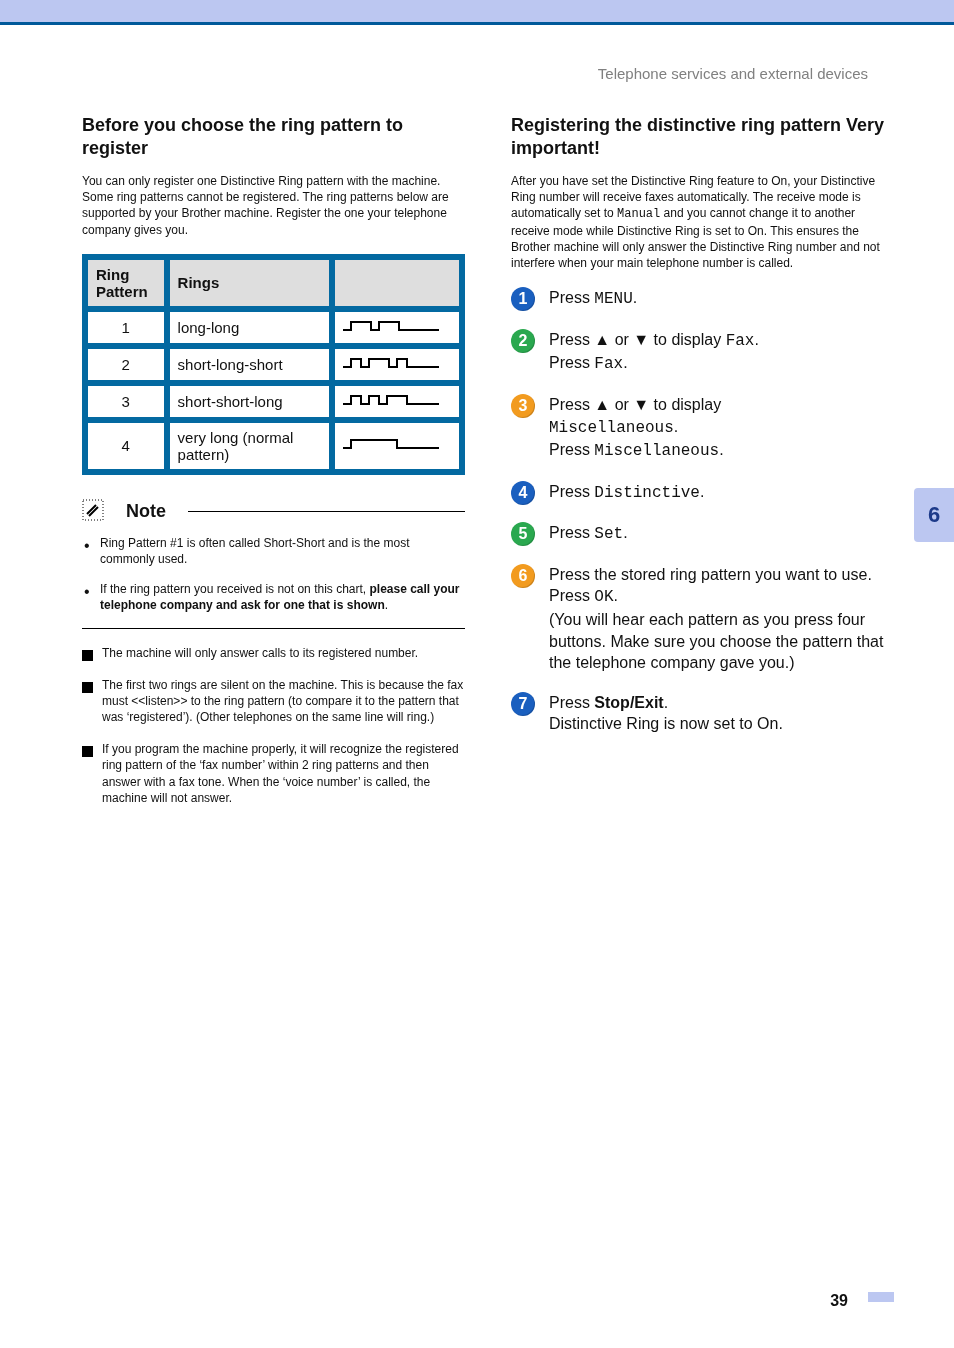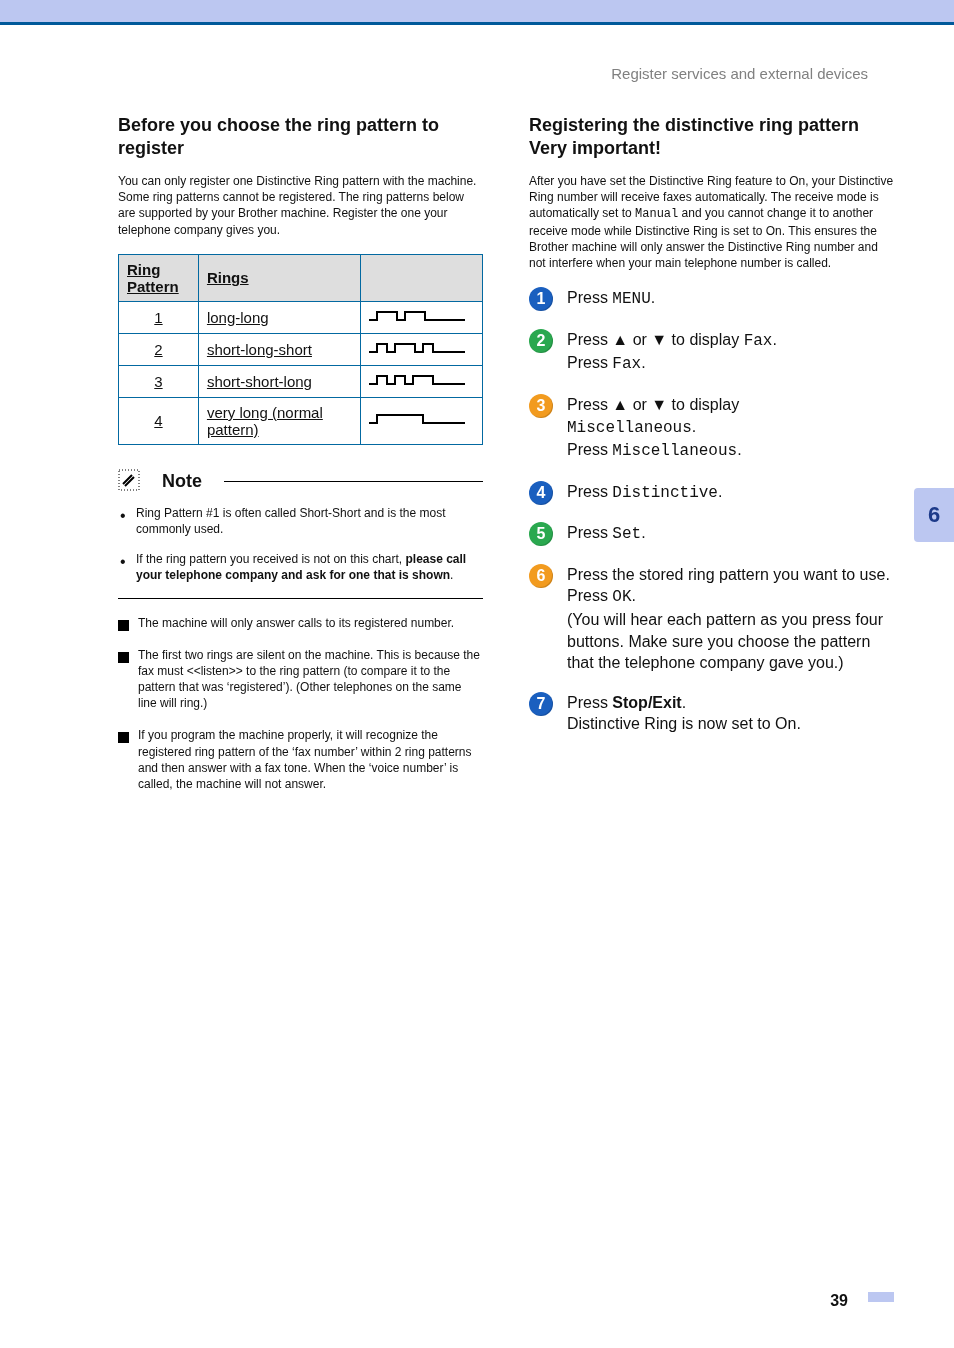--- a/index.html
+++ b/index.html
@@ -1,26 +1,26 @@
 <!DOCTYPE html>
 <html><head>
 <meta charset="utf-8">
 <style>
   * { box-sizing: border-box; margin: 0; padding: 0; }
   html, body { width: 954px; height: 1348px; background: #ffffff; font-family: Arial, Helvetica, sans-serif; color: #111; }
   .topbar { width: 100%; height: 22px; background: #bcc7f1; }
   .topline { width: 100%; height: 3px; background: #00599a; }
   .header-right { text-align: right; padding: 40px 86px 0 0; font-size: 15px; color: #808080; }
-  .page { display: flex; padding: 32px 60px 0 118px; gap: 46px; }
+  .page { display: flex; padding: 32px 60px 0 82px; gap: 46px; }
   .col { flex: 1 1 0; }
   h3 { font-size: 18px; font-weight: bold; margin-bottom: 14px; line-height: 1.25; }
   p, li { font-size: 12px; line-height: 1.35; }
   .para { margin-bottom: 16px; }
   table.rings { border-collapse: collapse; width: 100%; margin-top: 6px; margin-bottom: 24px; }
-  table.rings th, table.rings td { border: 1px solid #0369a1; padding: 6px 8px; font-size: 15px; text-align: left; vertical-align: middle; text-decoration: underline; }
+  table.rings th, table.rings td { border: 6px solid #0369a1; padding: 6px 8px; font-size: 15px; text-align: left; vertical-align: middle; }
   table.rings th { background: #dedede; font-weight: bold; }
   table.rings td.center { text-align: center; }
   .pattern-cell { text-align: left; }
   .note-head { display: flex; align-items: center; gap: 22px; margin-bottom: 10px; }
   .note-head .note-icon { display:inline-block; }
   .note-head .note-txt { font-size: 18px; font-weight: bold; }
   .note-head .note-line { flex: 1; height: 1px; background: #000; }
   ul.dotlist { list-style: none; padding: 0; margin: 0 0 8px 0; }
   ul.dotlist > li { position: relative; padding-left: 18px; margin-bottom: 14px; }
   ul.dotlist > li::before { content: "•"; position: absolute; left: 2px; top: 0; font-size: 16px; }
@@ -40,21 +40,21 @@
   .pn-bar { width: 26px; height: 10px; background: #bcc7f1; }
   .container { position: relative; width: 954px; height: 1348px; }
 </style>
 </head>
 <body>
 <div class="container">
 
 <div class="topbar"></div>
 <div class="topline"></div>
 
-<div class="header-right">Register services and external devices</div>
+<div class="header-right">Telephone services and external devices</div>
 
 <div class="page">
 
   <div class="col">
     <h3>Before you choose the ring pattern to register</h3>
     <p class="para">You can only register one Distinctive Ring pattern with the machine. Some ring patterns cannot be registered. The ring patterns below are supported by your Brother machine. Register the one your telephone company gives you.</p>
 
     <table class="rings">
       <tbody>
             <tr>

